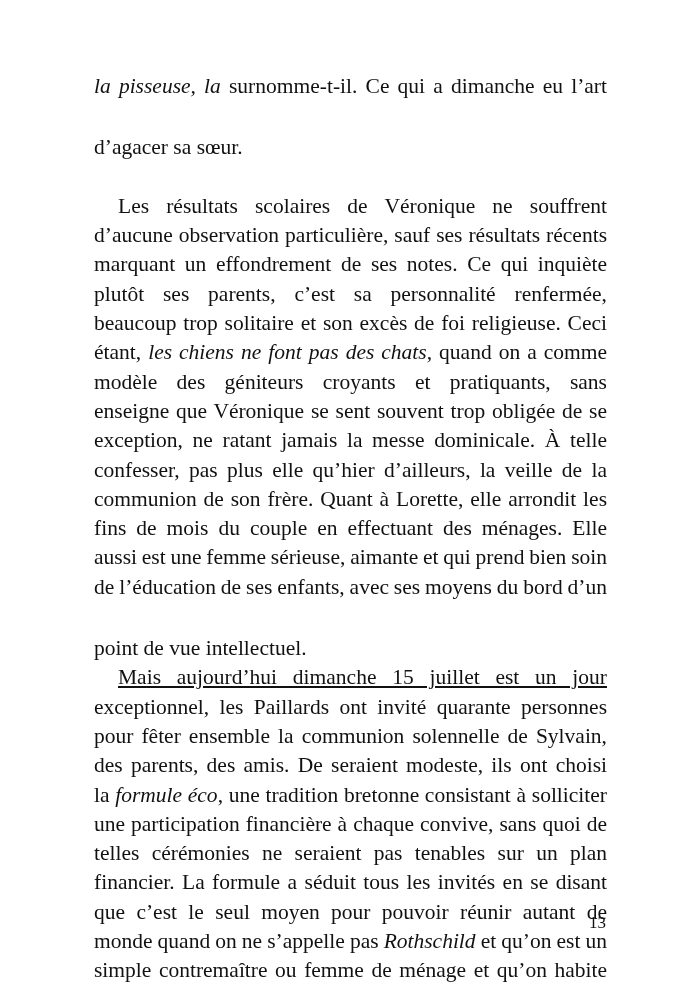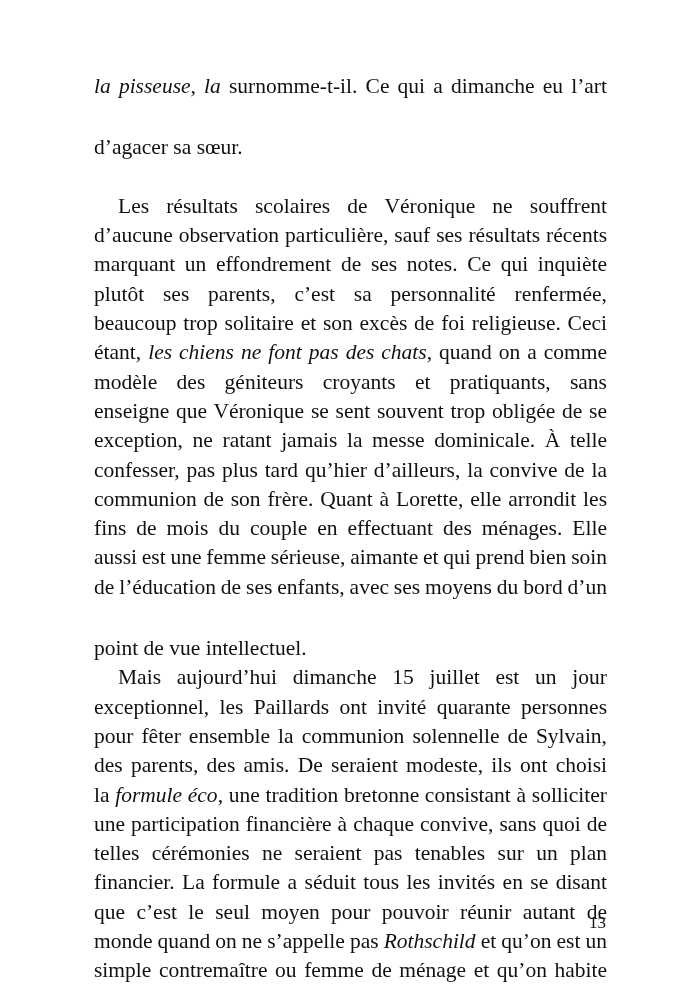--- a/index.html
+++ b/index.html
@@ -64,30 +64,30 @@
   <div>
     <span class="line indent" style="word-spacing: 0px; white-space: nowrap;"><span>Les résultats scolaires de Véronique ne souffrent</span></span>
     <span class="line" style="word-spacing: 0px; white-space: nowrap;"><span>d’aucune observation particulière, sauf ses résultats récents</span></span>
     <span class="line" style="word-spacing: 0px; white-space: nowrap;"><span>marquant un effondrement de ses notes. Ce qui inquiète</span></span>
     <span class="line" style="word-spacing: 0px; white-space: nowrap;"><span>plutôt ses parents, c’est sa personnalité renfermée,</span></span>
     <span class="line" style="word-spacing: 0px; white-space: nowrap;"><span>beaucoup trop solitaire et son excès de foi religieuse. Ceci</span></span>
     <span class="line" style="word-spacing: 0px; white-space: nowrap;"><span>étant, </span><em>les chiens ne font pas des chats</em><span>, quand on a comme</span></span>
     <span class="line" style="word-spacing: 0px; white-space: nowrap;"><span>modèle des géniteurs croyants et pratiquants, sans</span></span>
     <span class="line" style="word-spacing: 0px; white-space: nowrap;"><span>enseigne que Véronique se sent souvent trop obligée de se</span></span>
     <span class="line" style="word-spacing: 0px; white-space: nowrap;"><span>exception, ne ratant jamais la messe dominicale. À telle</span></span>
-    <span class="line" style="word-spacing: 0px; white-space: nowrap;"><span>confesser, pas plus tard qu’hier d’ailleurs, la convive de la</span></span>
+    <span class="line" style="word-spacing: 0px; white-space: nowrap;"><span>confesser, pas plus elle qu’hier d’ailleurs, la veille de la</span></span>
     <span class="line" style="word-spacing: 0px; white-space: nowrap;"><span>communion de son frère. Quant à Lorette, elle arrondit les</span></span>
     <span class="line" style="word-spacing: 0px; white-space: nowrap;"><span>fins de mois du couple en effectuant des ménages. Elle</span></span>
     <span class="line" style="word-spacing: -0.584375px; white-space: nowrap;"><span>aussi est une femme sérieuse, aimante et qui prend bien soin</span></span>
     <span class="line" style="word-spacing: -0.464062px; white-space: nowrap;"><span>de l’éducation de ses enfants, avec ses moyens du bord d’un</span></span>
     <span class="line last"><span>point de vue intellectuel.</span></span>
   </div>
 
   <div>
-    <span class="line indent" style="word-spacing: 0px; white-space: nowrap;"><span>Mais aujourd’hui dimanche 15 juillet est un jour</span></span>
+    <span class="line indent" style="word-spacing: 0px; white-space: nowrap; text-decoration: underline;"><span>Mais aujourd’hui dimanche 15 juillet est un jour</span></span>
     <span class="line" style="word-spacing: 0px; white-space: nowrap;"><span>exceptionnel, les Paillards ont invité quarante personnes</span></span>
     <span class="line" style="word-spacing: 0px; white-space: nowrap;"><span>pour fêter ensemble la communion solennelle de Sylvain,</span></span>
     <span class="line" style="word-spacing: 0px; white-space: nowrap;"><span>des parents, des amis. De seraient modeste, ils ont choisi</span></span>
     <span class="line" style="word-spacing: 0px; white-space: nowrap;"><span>la </span><em>formule éco</em><span>, une tradition bretonne consistant à solliciter</span></span>
     <span class="line" style="word-spacing: 0px; white-space: nowrap;"><span>une participation financière à chaque convive, sans quoi de</span></span>
     <span class="line" style="word-spacing: 0px; white-space: nowrap;"><span>telles cérémonies ne seraient pas tenables sur un plan</span></span>
     <span class="line" style="word-spacing: 0px; white-space: nowrap;"><span>financier. La formule a séduit tous les invités en se disant</span></span>
     <span class="line" style="word-spacing: 0px; white-space: nowrap;"><span>que c’est le seul moyen pour pouvoir réunir autant de</span></span>
     <span class="line" style="word-spacing: -0.290625px; white-space: nowrap;"><span>monde quand on ne s’appelle pas </span><em>Rothschild</em><span> et qu’on est un</span></span>
     <span class="line" style="word-spacing: 0px; white-space: nowrap;"><span>simple contremaître ou femme de ménage et qu’on habite</span></span>

